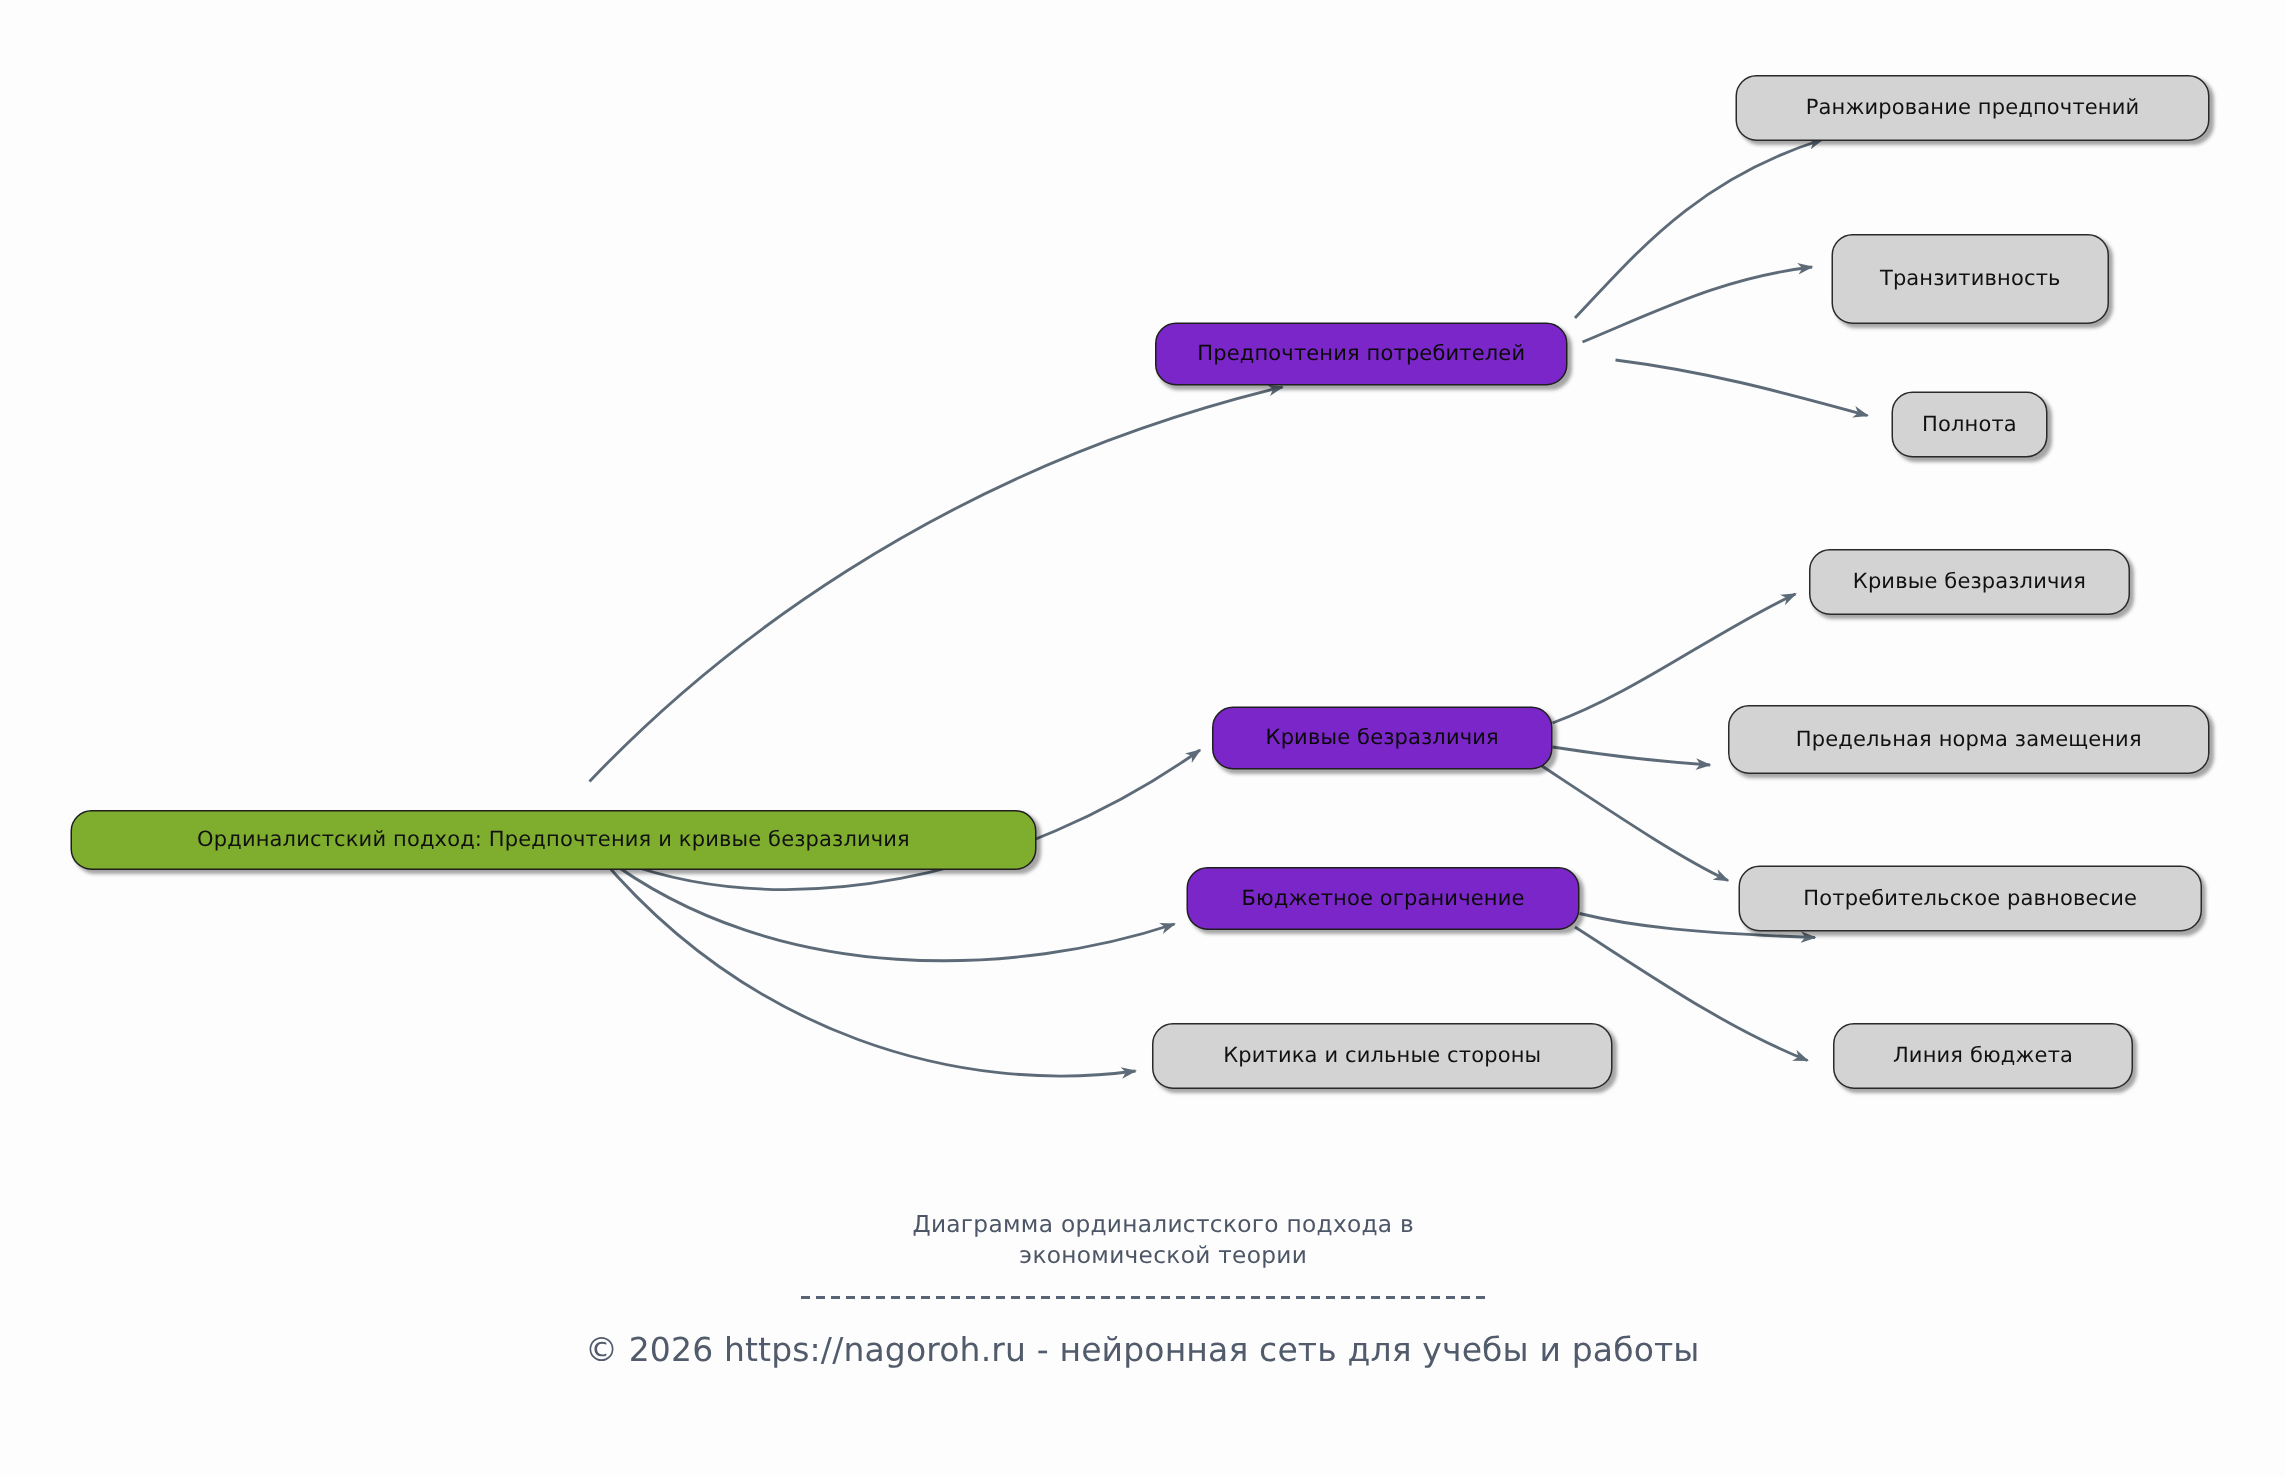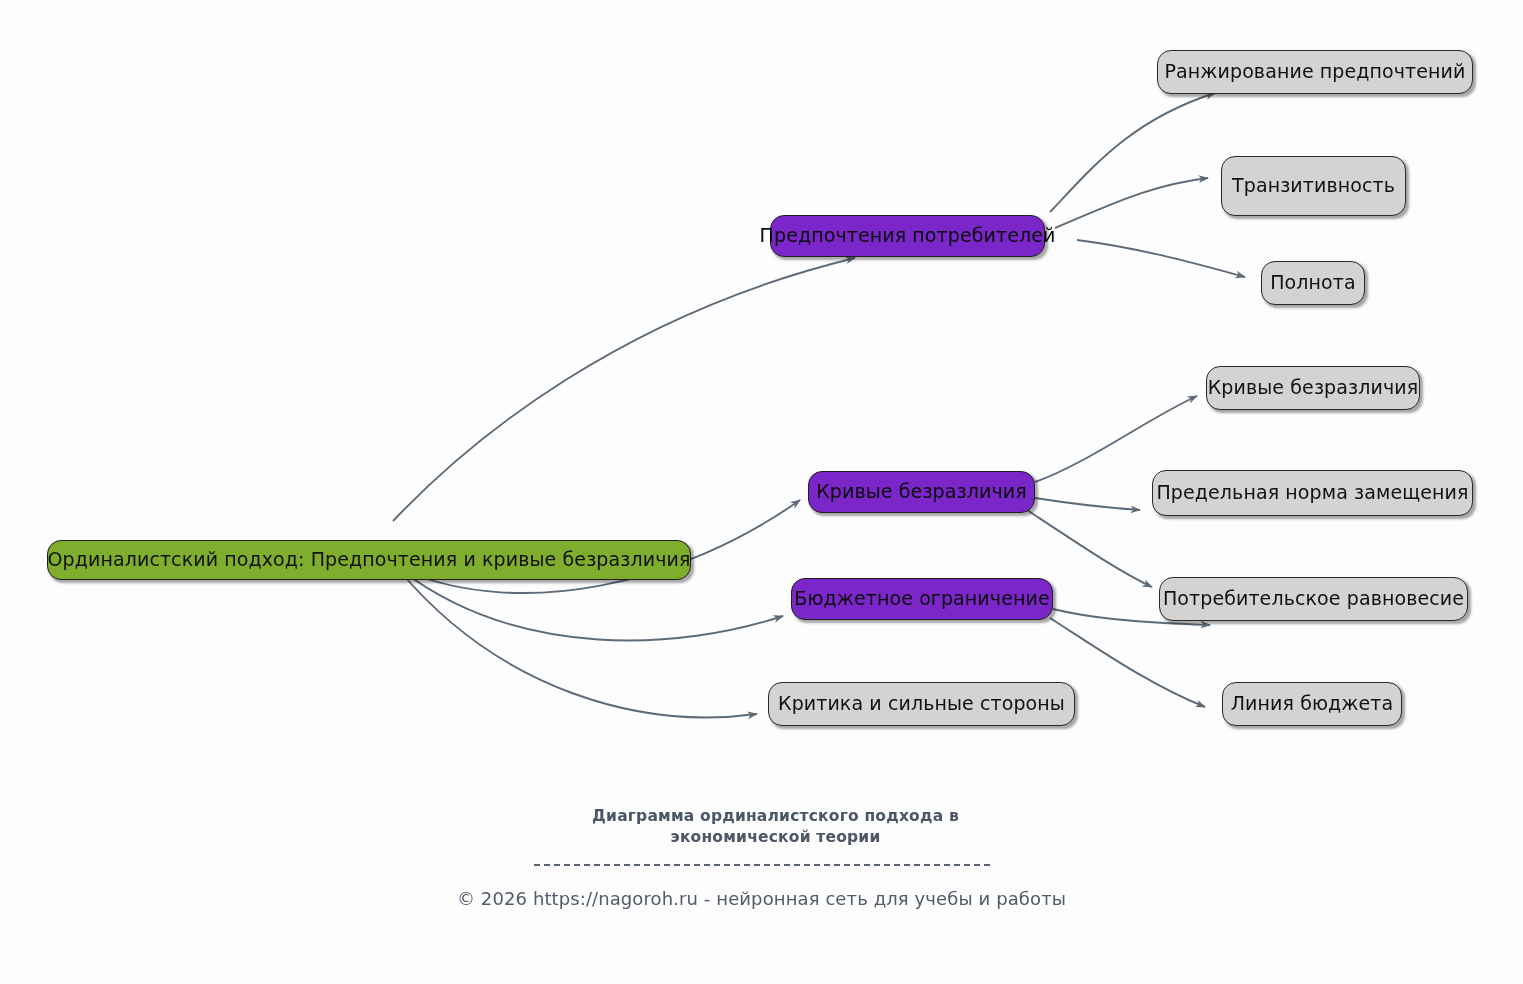--- a/index.html
+++ b/index.html
@@ -32,21 +32,21 @@
   .node {
     position: absolute;
     box-sizing: border-box;
     border: 1.6px solid #2a2a2a;
     border-radius: 14px;
     display: flex;
     align-items: center;
     justify-content: center;
     text-align: center;
     color: #111111;
-    font-size: 19px;
+    font-size: 14px;
     line-height: 1.15;
     white-space: nowrap;
     box-shadow: 2.5px 2.5px 2.5px rgba(0,0,0,0.35);
     letter-spacing: 0.1px;
   }
   .node.root {
     background: #7FAE2E;
     border-color: #1f1f1f;
   }
   .node.branch {
@@ -60,35 +60,35 @@
   }
   #footer {
     position: absolute;
     left: 0;
     top: 806px;
     width: 1523px;
     text-align: center;
   }
   #diagram-title {
     font-size: 15.5px;
-    font-weight: bold;
+    font-weight: normal;
     color: #4d5666;
     line-height: 1.35;
     letter-spacing: 0.2px;
     padding-left: 28px;
   }
   #footer-rule {
     width: 456px;
     height: 0;
     margin: 16px auto 0 auto;
     border-top: 2px dashed #5a6374;
   }
   #footer-credit {
     margin-top: 22px;
-    font-size: 18px;
+    font-size: 22px;
     color: #515b6b;
     letter-spacing: 0.1px;
   }
 </style>
 </head>
 <body>
 
 <div id="canvas">
 
   <svg id="edge-layer" viewBox="0 0 1523 984" xmlns="http://www.w3.org/2000/svg">
@@ -149,21 +149,21 @@
   </div>
 
   <div class="node leaf" style="left:1152px; top:470px; width:321px; height:46px;">
     <span>Предельная норма замещения</span>
   </div>
 
   <div class="node leaf" style="left:1159px; top:577px; width:309px; height:44px;">
     <span>Потребительское равновесие</span>
   </div>
 
-  <div class="node leaf" style="left:1222px; top:682px; width:180px; height:44px;">
+  <div class="node leaf" style="left:1222px; top:682px; width:200px; height:44px;">
     <span>Линия бюджета</span>
   </div>
 
   <div class="node leaf" style="left:768px; top:682px; width:307px; height:44px;">
     <span>Критика и сильные стороны</span>
   </div>
 
   <div id="footer">
     <div id="diagram-title">
       <div>Диаграмма ординалистского подхода в</div>

